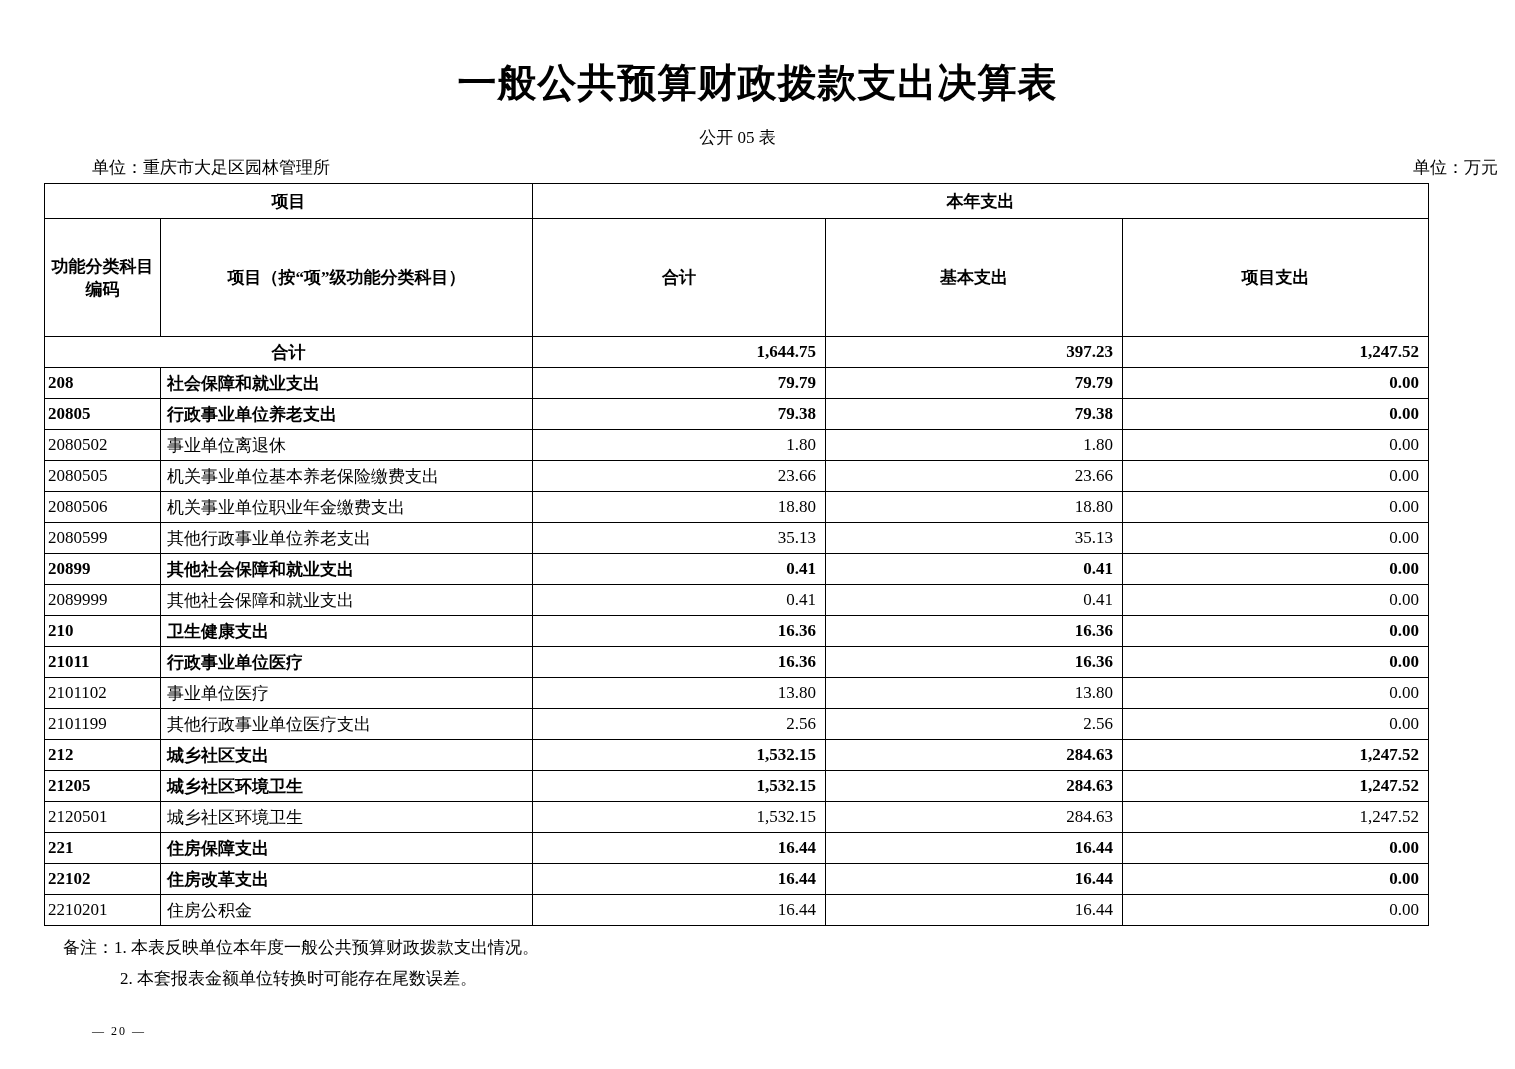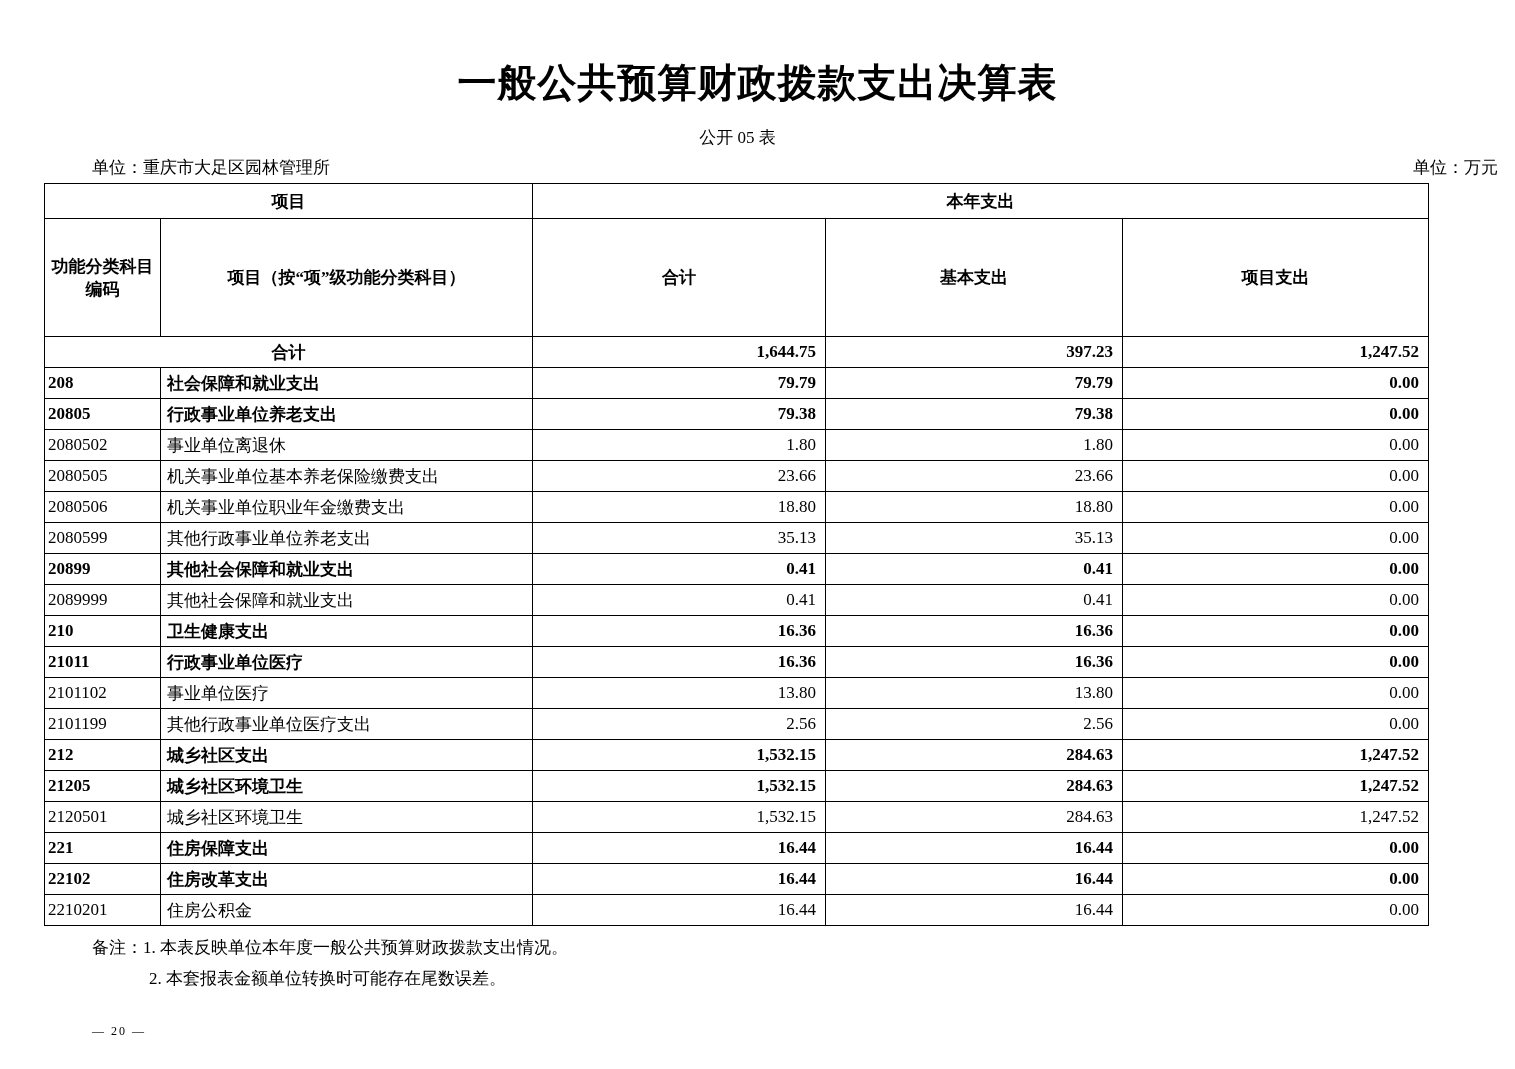--- a/index.html
+++ b/index.html
@@ -65,21 +65,21 @@
 
   table.fiscal tbody td { height: 31px; }
   td.cell-code { text-align: left; padding-left: 3px; }
   td.cell-name { text-align: left; padding-left: 6px; }
   td.cell-num  { text-align: right; padding-right: 9px; }
   td.cell-total-label { text-align: center; font-weight: bold; }
   tr.bold-row td { font-weight: bold; }
   tr.total-row td.cell-num { font-weight: bold; }
 
   .notes {
-    margin-left: 92px;
+    margin-left: 63px;
     margin-top: 6px;
     font-size: 17px;
     line-height: 31px;
   }
   .notes .note-line-2 { padding-left: 57px; }
 
   .page-number {
     position: absolute;
     left: 92px;
     top: 1024px;

